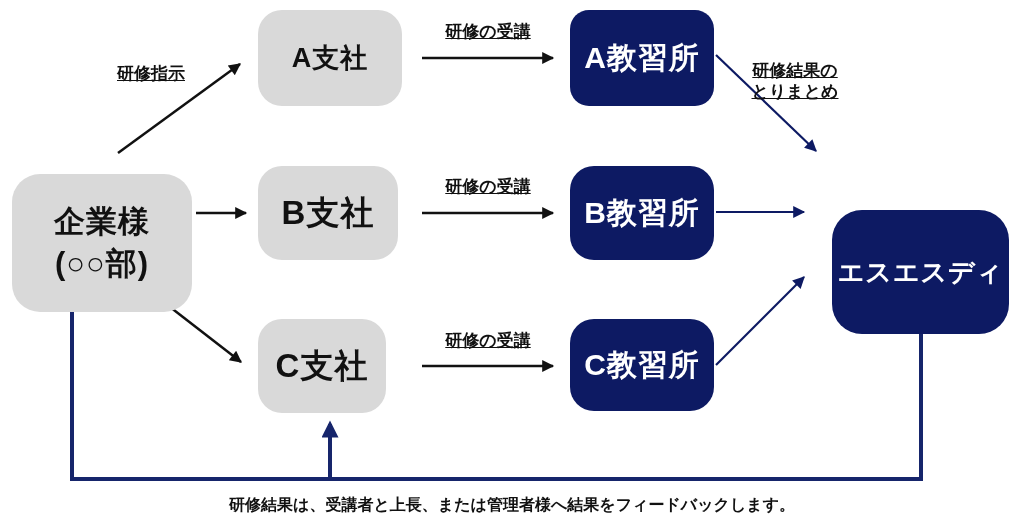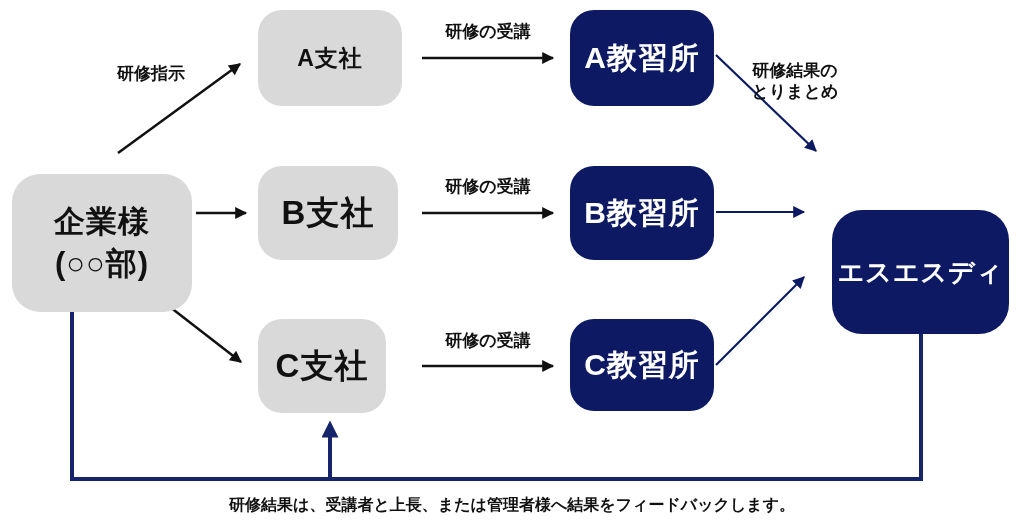--- a/index.html
+++ b/index.html
@@ -29,20 +29,21 @@
     font-weight:bold;text-align:center;letter-spacing:1px;
   }
   .box-gray{background:var(--gray);color:var(--ink);border-radius:24px;}
   .box-navy{background:var(--navy);color:#ffffff;border-radius:24px;}
   .edge-label{
     position:absolute;
     font-weight:bold;color:var(--ink);
     font-size:17px;line-height:21px;
     white-space:nowrap;text-align:center;
     transform:translateX(-50%);
+    text-decoration:underline;
   }
   .caption{
     position:absolute;left:0;right:0;top:495px;
     text-align:center;font-weight:bold;
     font-size:16px;color:var(--ink);font-family:Liberation Serif, serif;
   }
 </style>
 </head>
 <body>
 
@@ -75,31 +76,31 @@
 
     <path class="wire-feedback" d="M921 287 L921 479 L72 479 L72 281" marker-end="url(#arrow-feedback)"></path>
     <path class="wire-feedback" d="M330 479 L330 424" marker-end="url(#arrow-feedback)"></path>
   </svg>
 
   <div class="box box-gray" style="left:12px;top:155px;width:180px;height:138px;font-size:31px;line-height:42px;border-radius:28px;margin-top:19px;">
     <span>企業様</span>
     <span>(○○部)</span>
   </div>
 
-  <div class="box box-gray" style="left:258px;top:10px;width:144px;height:96px;font-size:23px;">
+  <div class="box box-gray" style="left:258px;top:10px;width:144px;height:96px;font-size:27px;">
     <span>A支社</span>
   </div>
   <div class="box box-gray" style="left:258px;top:166px;width:140px;height:94px;font-size:33px;">
     <span>B支社</span>
   </div>
   <div class="box box-gray" style="left:258px;top:319px;width:128px;height:94px;font-size:33px;">
     <span>C支社</span>
   </div>
 
-  <div class="box box-navy" style="left:570px;top:10px;width:144px;height:96px;font-size:30px;">
+  <div class="box box-navy" style="left:570px;top:10px;width:144px;height:96px;font-size:30px;border-radius:19px;">
     <span>A教習所</span>
   </div>
   <div class="box box-navy" style="left:570px;top:166px;width:144px;height:94px;font-size:30px;">
     <span>B教習所</span>
   </div>
   <div class="box box-navy" style="left:570px;top:319px;width:144px;height:92px;font-size:30px;">
     <span>C教習所</span>
   </div>
 
   <div class="box box-navy" style="left:832px;top:162px;width:177px;height:124px;font-size:26px;border-radius:30px;margin-top:48px;">

